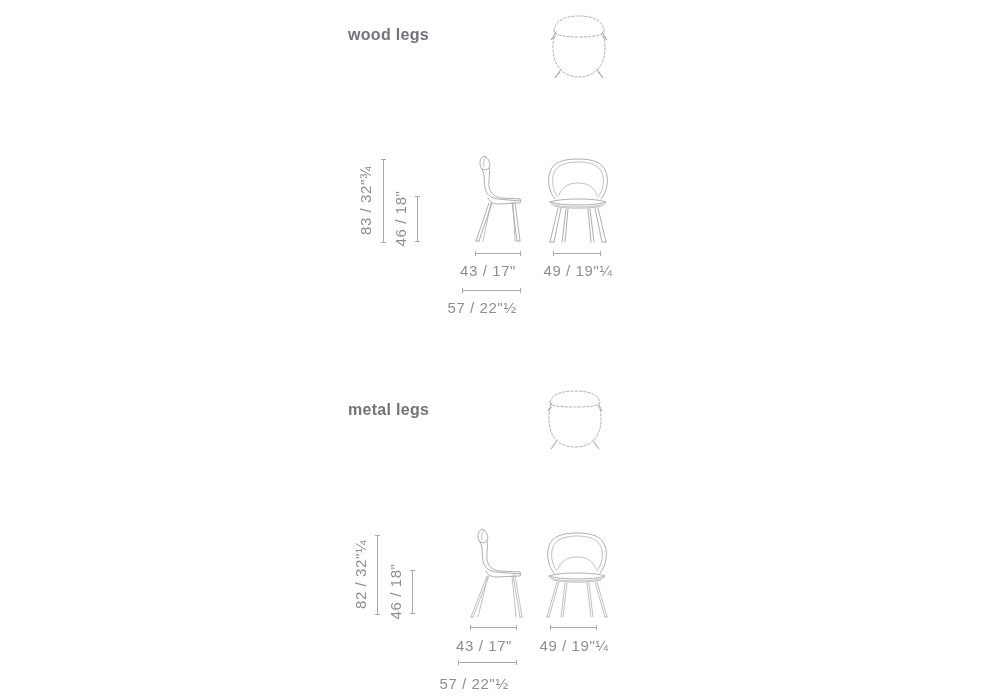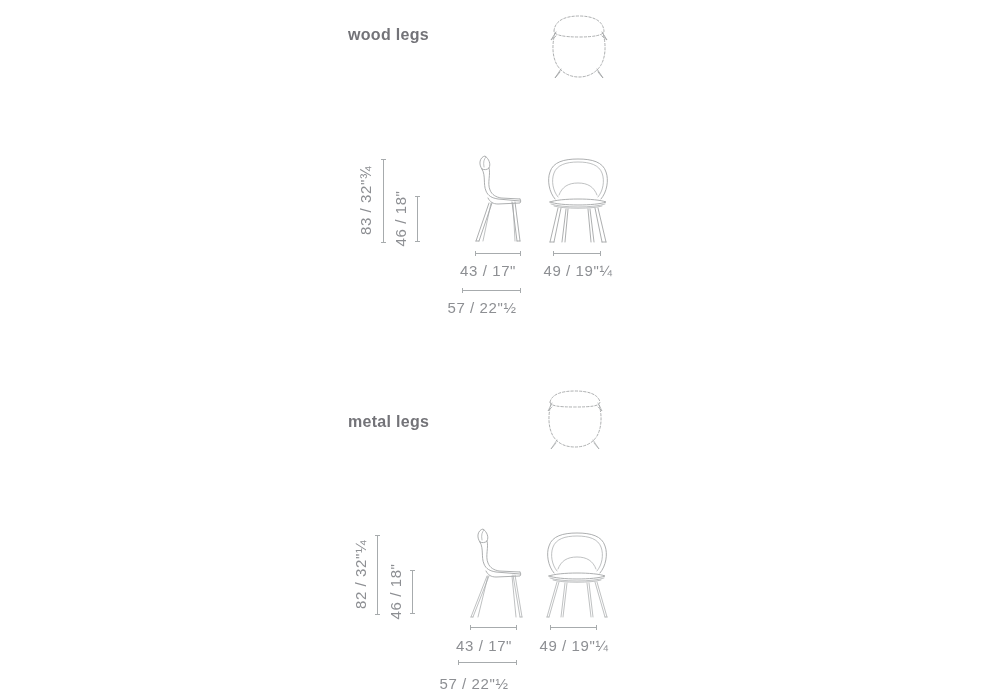--- a/index.html
+++ b/index.html
@@ -77,21 +77,21 @@
     <div class="hline" style="left:462px;top:290px;width:59px"></div>
 
     <div class="dim v" style="left:300px;top:192px">83 / 32"¾</div>
     <div class="dim v" style="left:335px;top:210px">46 / 18"</div>
     <div class="dim" style="left:423px;top:262px">43 / 17"</div>
     <div class="dim" style="left:513px;top:262px">49 / 19"¼</div>
     <div class="dim" style="left:417px;top:299px">57 / 22"½</div>
   </section>
 
   <section>
-    <h2 class="sec-label" style="left:348px;top:413px">metal legs</h2>
+    <h2 class="sec-label" style="left:348px;top:401px">metal legs</h2>
 
     <svg class="draw" style="left:546px;top:388px" width="58" height="62" viewBox="0 0 58 62">
       <path class="dash" d="M4,14 C6,6 16,3 29,3 C42,3 52,6 54,14 C54,18 45,19 29,19 C13,19 4,18 4,14 Z"></path>
       <path class="dash" d="M5,16 C2,27 2,39 7,48 C12,56 20,59 29,59 C38,59 46,56 51,48 C56,39 56,27 53,16"></path>
       <path class="thin" d="M6,15 L2,23 L6,19"></path>
       <path class="thin" d="M52,15 L56,23 L52,19"></path>
       <path class="thin" d="M11,52 L5,61 L10,55"></path>
       <path class="thin" d="M47,52 L53,61 L48,55"></path>
     </svg>
 

